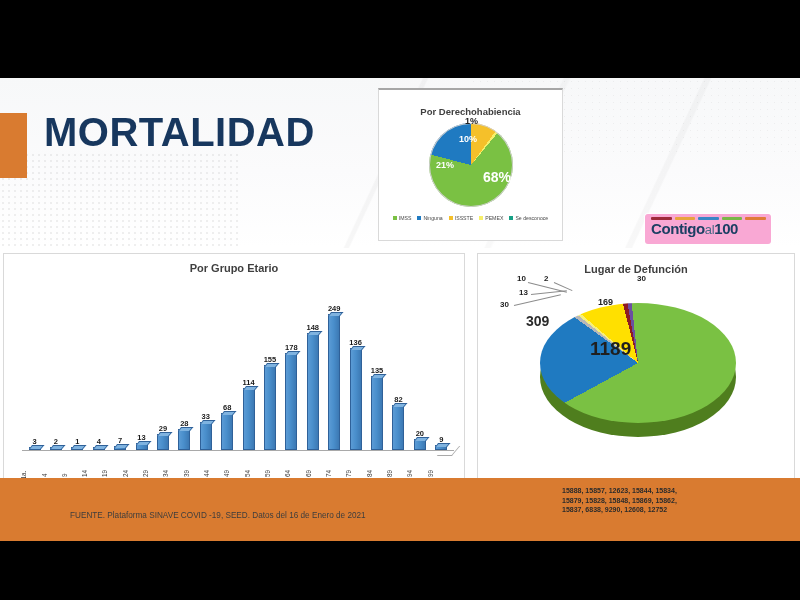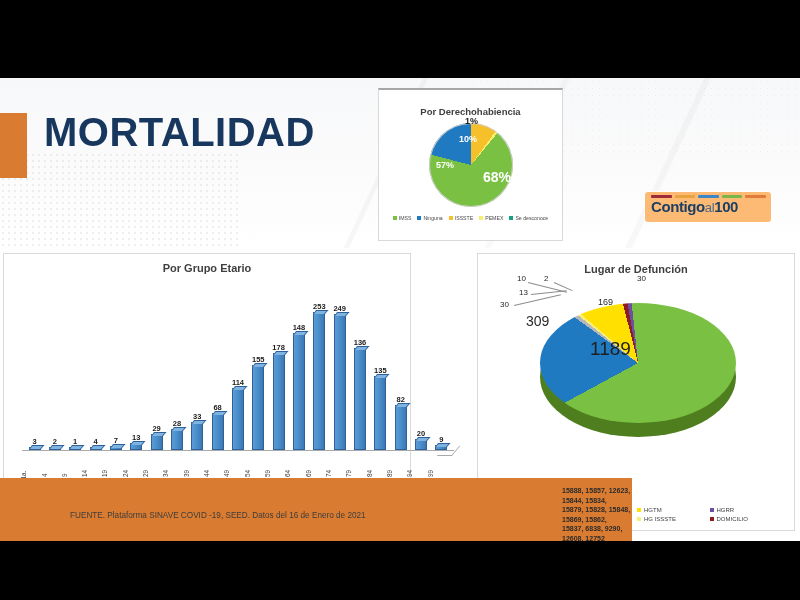--- a/index.html
+++ b/index.html
@@ -30,21 +30,21 @@
   .header-dots2{position:absolute;left:470px;top:0px;width:330px;height:80px;
     background-image:radial-gradient(rgba(0,0,0,.07) 0.7px, transparent 0.8px);
     background-size:7px 7px;opacity:.7;}
 
   .orange-accent{position:absolute;left:0px;top:35px;width:27px;height:65px;background:#d97b30;}
 
   .slide-title{position:absolute;left:44px;top:34px;font-size:40px;font-weight:bold;
     color:#17375e;letter-spacing:.5px;line-height:1;font-family:"Liberation Sans",sans-serif;}
 
   
-  .logo{position:absolute;left:645px;top:114px;width:126px;height:30px;background:#fdba74;
+  .logo{position:absolute;left:645px;top:136px;width:126px;height:30px;background:#f9a8d4;
     border-radius:3px;box-shadow:0 0 0 1px rgba(255,255,255,.9);padding:2px 3px;box-sizing:border-box;}
   .logo-dashes{display:flex;gap:3px;margin:1px 2px 1px 3px;}
   .logo-dashes span{display:block;height:3px;flex:1;border-radius:1px;}
   .logo-text{font-size:15px;font-weight:bold;color:#1c3f63;letter-spacing:-.4px;margin-left:3px;line-height:16px;}
   .logo-text .al{font-weight:normal;font-size:13px;color:#4a6987;}
 
   
   .panel{position:absolute;background:#fff;border:1px solid #d9d9d9;box-sizing:border-box;}
   .panel-top{left:378px;top:10px;width:185px;height:153px;border-top:2px solid #a6a6a6;}
   .chart-title{text-align:center;font-size:9.5px;font-weight:bold;color:#3f3f3f;margin-top:16px;}
@@ -54,21 +54,21 @@
   .pie-flat{position:absolute;left:50%;top:6px;transform:translateX(-50%);width:84px;height:84px;border-radius:50%;}
   .pct{position:absolute;font-size:9px;font-weight:bold;color:#fff;}
   .pct.dark{color:#222;}
 
   .legend{display:flex;justify-content:center;flex-wrap:wrap;gap:6px;font-size:5.2px;color:#4a4a4a;
     padding:0 4px;margin-top:2px;}
   .legend .item{display:flex;align-items:center;gap:2px;white-space:nowrap;}
   .legend .sw{width:4px;height:4px;display:inline-block;}
 
   
-  .panel-bar{left:3px;top:175px;width:408px;height:278px;}
+  .panel-bar{left:3px;top:175px;width:462px;height:278px;}
   .panel-pie2{left:477px;top:175px;width:318px;height:278px;}
 
   
   .bar-area{position:absolute;left:14px;top:26px;width:436px;height:215px;}
   .bars{position:absolute;left:8px;bottom:45px;width:424px;height:156px;display:flex;align-items:flex-end;
     justify-content:space-between;}
   .bar-col{position:relative;width:17px;display:flex;flex-direction:column;align-items:center;justify-content:flex-end;height:100%;}
   .bar-val{font-size:7.5px;font-weight:bold;color:#1a1a1a;margin-bottom:1px;}
   .bar{width:12px;background:linear-gradient(to right,#5b9bd5 0%,#4a8fcc 45%,#3c79b4 100%);
     border:1px solid #2f6199;box-sizing:border-box;position:relative;}
@@ -82,34 +82,34 @@
   .cat{width:17px;display:flex;justify-content:center;}
   .cat span{font-size:6.4px;color:#3a3a3a;white-space:nowrap;transform:rotate(-90deg);
     transform-origin:center;display:block;margin-top:13px;}
 
   
   .pie3d-wrap{position:relative;width:100%;height:190px;}
   .pie3d{position:absolute;left:62px;top:28px;width:196px;height:120px;}
   .pie3d .side{position:absolute;left:0;top:14px;width:196px;height:120px;border-radius:50%;
     background:#4f7e1e;}
   .pie3d .top{position:absolute;left:0;top:0;width:196px;height:120px;border-radius:50%;overflow:hidden;}
-  .lbl{position:absolute;font-weight:normal;color:#1f1f1f;}
+  .lbl{position:absolute;font-weight:bold;color:#1f1f1f;}
   .lbl.l1189{font-size:19px;left:112px;top:63px;}
   .lbl.l309{font-size:14px;left:48px;top:38px;color:#2b2b2b;}
   .lbl.l169{font-size:9px;left:120px;top:22px;}
   .lbl.small{font-size:8px;}
   .leader{position:absolute;background:#8c8c8c;height:1px;transform-origin:left center;}
 
   .legend2{position:absolute;left:14px;bottom:8px;width:290px;
     display:grid;grid-template-columns:repeat(4,1fr);row-gap:3px;font-size:6px;color:#404040;}
   .legend2 .item{display:flex;align-items:center;gap:3px;}
   .legend2 .sw{width:4px;height:4px;display:inline-block;}
 
   
-  .footer{position:absolute;left:0;top:400px;width:632px;height:63px;background:#d97b30;}
+  .footer{position:absolute;left:0;top:400px;width:800px;height:63px;background:#d97b30;}
   .footer-text{position:absolute;left:70px;top:33px;font-size:8.2px;color:#3d3d3d;}
   .footer-nums{position:absolute;left:562px;top:8px;font-size:7px;font-weight:bold;color:#2b2b2b;
     line-height:9.5px;}
 </style>
 </head>
 <body>
 
 <div class="screen">
 
   <div class="letterbox-top"></div>
@@ -139,21 +139,21 @@
       <div class="chart-title">Por Derechohabiencia</div>
       <div class="pie-wrap">
         <div class="pie-flat" style="background:conic-gradient(from 0deg,
                       #f5c02a 0deg 36deg,
                       #f6ef6a 36deg 39.6deg,
                       #7ac143 39.6deg 284.4deg,
                       #1f7ac1 284.4deg 360deg);
                     box-shadow:0 0 0 1px #cfcfcf inset;"></div>
         <div class="pct dark" style="left:86px;top:-1px;">1%</div>
         <div class="pct" style="left:80px;top:17px;">10%</div>
-        <div class="pct" style="left:57px;top:43px;">57%</div>
+        <div class="pct" style="left:57px;top:43px;">21%</div>
         <div class="pct" style="left:104px;top:52px;font-size:14px;">68%</div>
       </div>
       <div class="legend">
         <div class="item">
             <span class="sw" style="background:#7ac143"></span>
             <span>IMSS</span>
           </div>
         <div class="item">
             <span class="sw" style="background:#1f7ac1"></span>
             <span>Ninguna</span>
@@ -225,24 +225,20 @@
               <div class="bar-val">155</div>
               <div class="bar" style="height: 85px;"></div>
             </div>
             <div class="bar-col">
               <div class="bar-val">178</div>
               <div class="bar" style="height: 97px;"></div>
             </div>
             <div class="bar-col">
               <div class="bar-val">148</div>
               <div class="bar" style="height: 117px;"></div>
-            </div>
-            <div class="bar-col">
-              <div class="bar-val">253</div>
-              <div class="bar" style="height: 138px;"></div>
             </div>
             <div class="bar-col">
               <div class="bar-val">249</div>
               <div class="bar" style="height: 136px;"></div>
             </div>
             <div class="bar-col">
               <div class="bar-val">136</div>
               <div class="bar" style="height: 102px;"></div>
             </div>
             <div class="bar-col">

